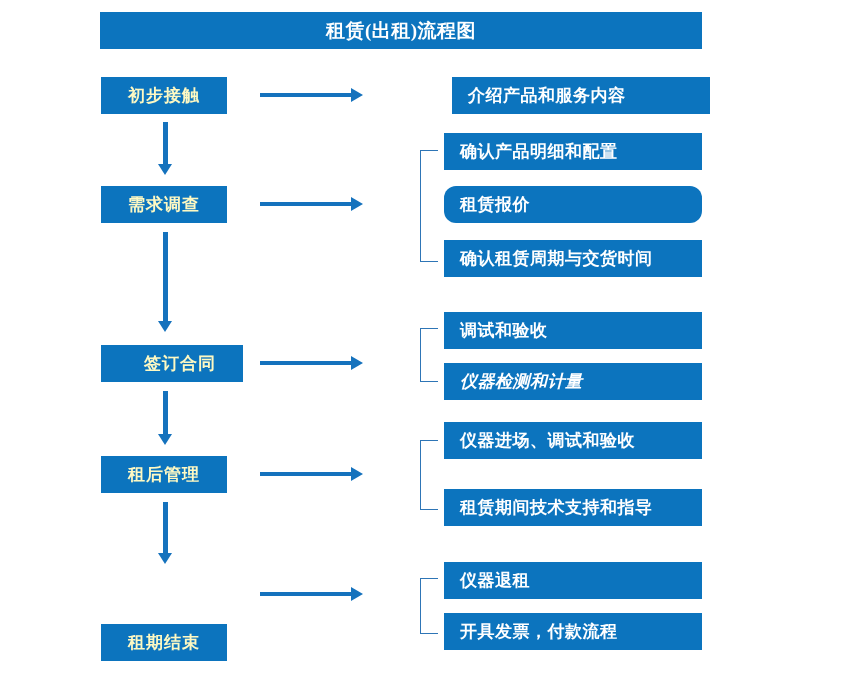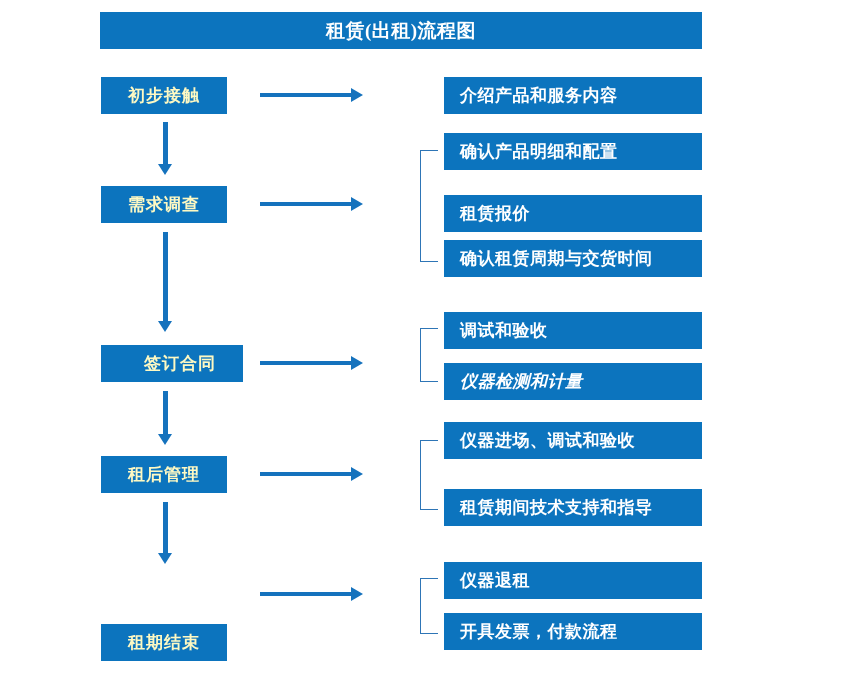--- a/index.html
+++ b/index.html
@@ -180,23 +180,23 @@
   <div class="h-arrow" style="top:587px;">
       <div class="shaft"></div>
       <div class="head"></div>
     </div>
 
   <div class="bracket" style="top:150px;height:112px;"></div>
   <div class="bracket" style="top:328px;height:54px;"></div>
   <div class="bracket" style="top:440px;height:70px;"></div>
   <div class="bracket" style="top:578px;height:56px;"></div>
 
-  <div class="detail-box" style="top:77px;">介绍产品和服务内容</div>
+  <div class="detail-box" style="top:77px;margin-left:8px;">介绍产品和服务内容</div>
   <div class="detail-box" style="top:133px;">确认产品明细和配置</div>
-  <div class="detail-box" style="top:195px;">租赁报价</div>
+  <div class="detail-box" style="top:186px;border-radius:12px;">租赁报价</div>
   <div class="detail-box" style="top:240px;">确认租赁周期与交货时间</div>
   <div class="detail-box" style="top:312px;">调试和验收</div>
   <div class="detail-box" style="top:363px;font-style:italic;">仪器检测和计量</div>
   <div class="detail-box" style="top:422px;">仪器进场、调试和验收</div>
   <div class="detail-box" style="top:489px;">租赁期间技术支持和指导</div>
   <div class="detail-box" style="top:562px;">仪器退租</div>
   <div class="detail-box" style="top:613px;">开具发票，付款流程</div>
 
 </div>
 

